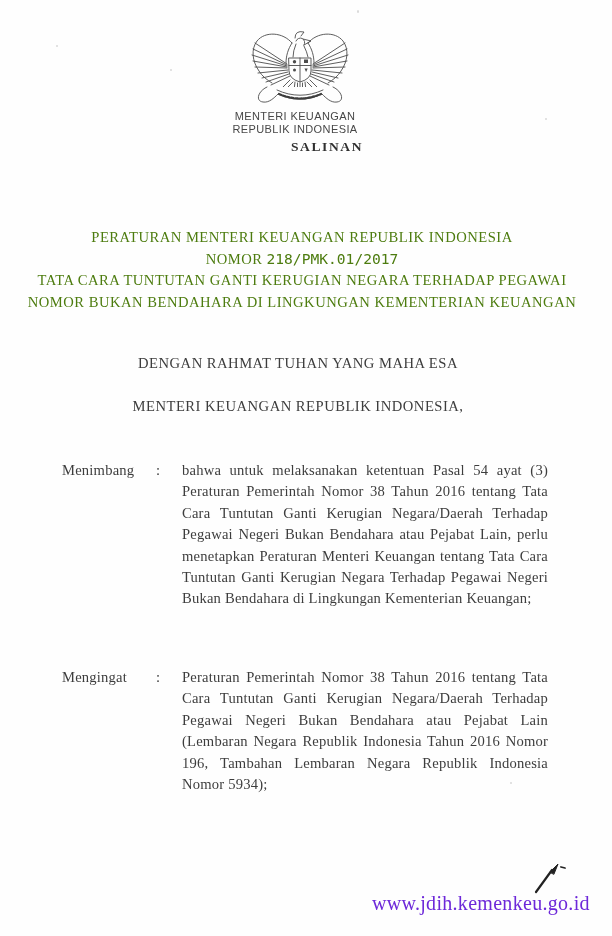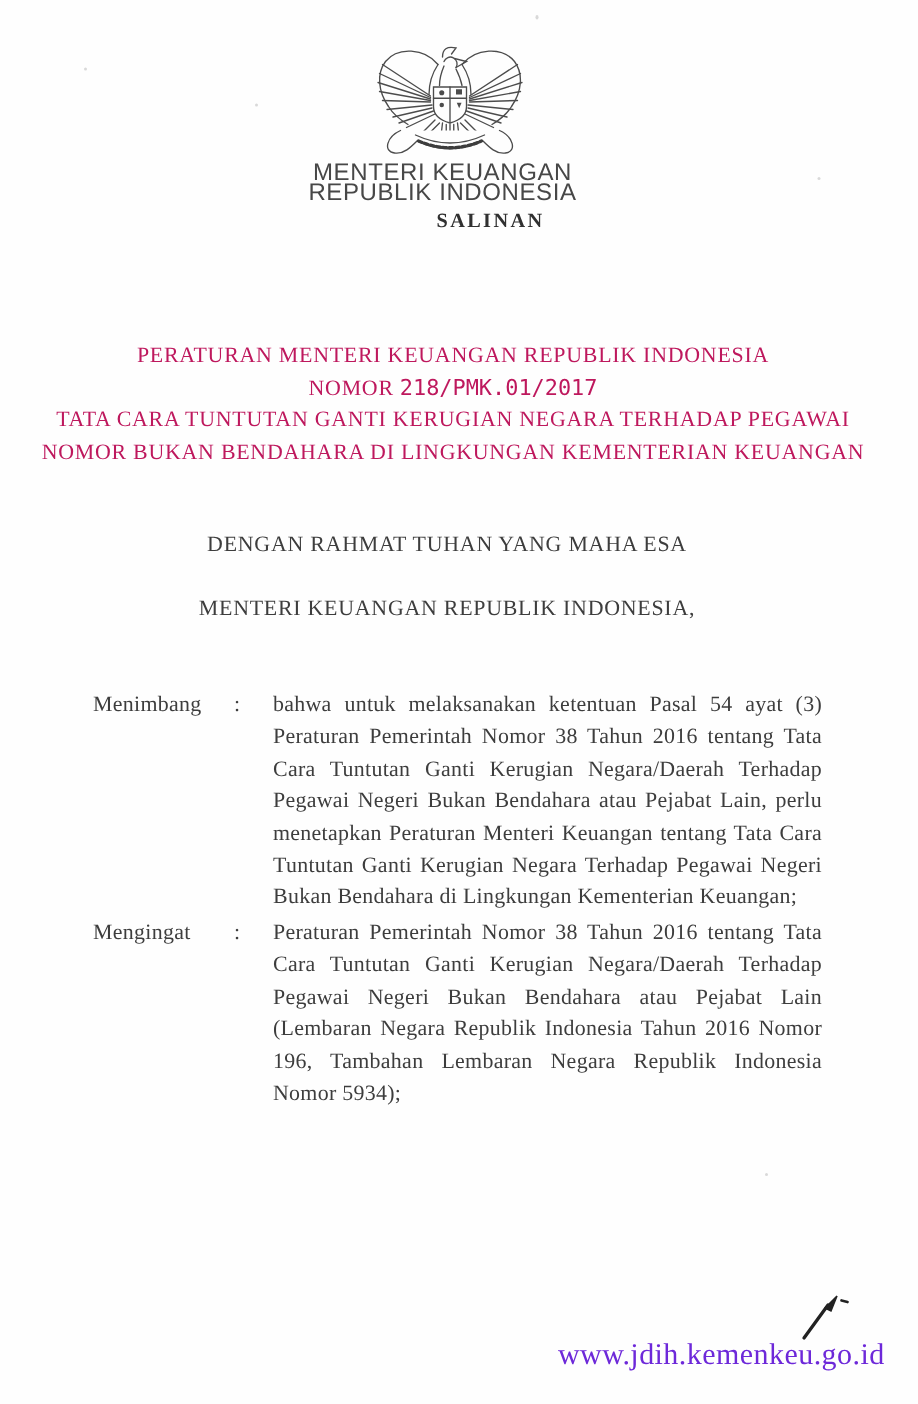--- a/index.html
+++ b/index.html
@@ -8,47 +8,47 @@
     position:relative;width:612px;height:936px;margin:0 auto;
     background:#fefefe;overflow:hidden;
     font-family:"Liberation Serif","DejaVu Serif",serif;
     color:#3d3d3d;
   }
   
   .emblem{position:absolute;left:250px;top:28px;width:100px;height:78px;}
   .ministry{
     position:absolute;left:0;top:110px;width:590px;text-align:center;
     font-family:"Liberation Sans","DejaVu Sans",sans-serif;
-    font-size:16px;line-height:12.5px;color:#474747;letter-spacing:.4px;
+    font-size:11px;line-height:12.5px;color:#474747;letter-spacing:.4px;
   }
   .salinan{
     position:absolute;left:0;top:139px;width:590px;text-align:center;
     font-weight:bold;font-size:13.5px;letter-spacing:1.6px;color:#303030;margin-left:32px;
   }
   
   .title-block{
     position:absolute;left:0;top:227px;width:604px;text-align:center;
-    font-size:14.6px;line-height:21.2px;letter-spacing:.5px;color:#be185d;
+    font-size:14.6px;line-height:21.2px;letter-spacing:.5px;color:#4d7c0f;
   }
   .nomor-value{
     font-family:"DejaVu Sans Mono","Liberation Mono",monospace;
     font-size:14.6px;letter-spacing:0;margin-left:4px;text-align:right;
   }
   
   .invocation{position:absolute;left:0;top:355px;width:596px;text-align:center;
     font-size:14.6px;letter-spacing:.5px;}
   .authority{position:absolute;left:0;top:398px;width:596px;text-align:center;
     font-size:14.6px;letter-spacing:.5px;}
   
   .clause{position:absolute;left:62px;width:476px;font-size:14.6px;line-height:21.4px;}
   .clause-label{position:absolute;left:0;top:0;letter-spacing:.2px;}
   .clause-colon{position:absolute;left:94px;top:0;}
   .clause-text{margin:0 0 0 120px;width:366px;text-align:justify;letter-spacing:.2px;}
   .clause-menimbang{top:460px;}
-  .clause-mengingat{top:612px;}
+  .clause-mengingat{top:667px;}
   
   .watermark{
     position:absolute;left:372px;top:892px;
     font-size:20px;letter-spacing:.3px;color:#6d28d9;
   }
   .pen-icon{position:absolute;left:531px;top:861px;width:36px;height:36px;}
   
   .speck{position:absolute;background:#c4c4c4;border-radius:50%;opacity:.65;}
 </style>
 </head>

